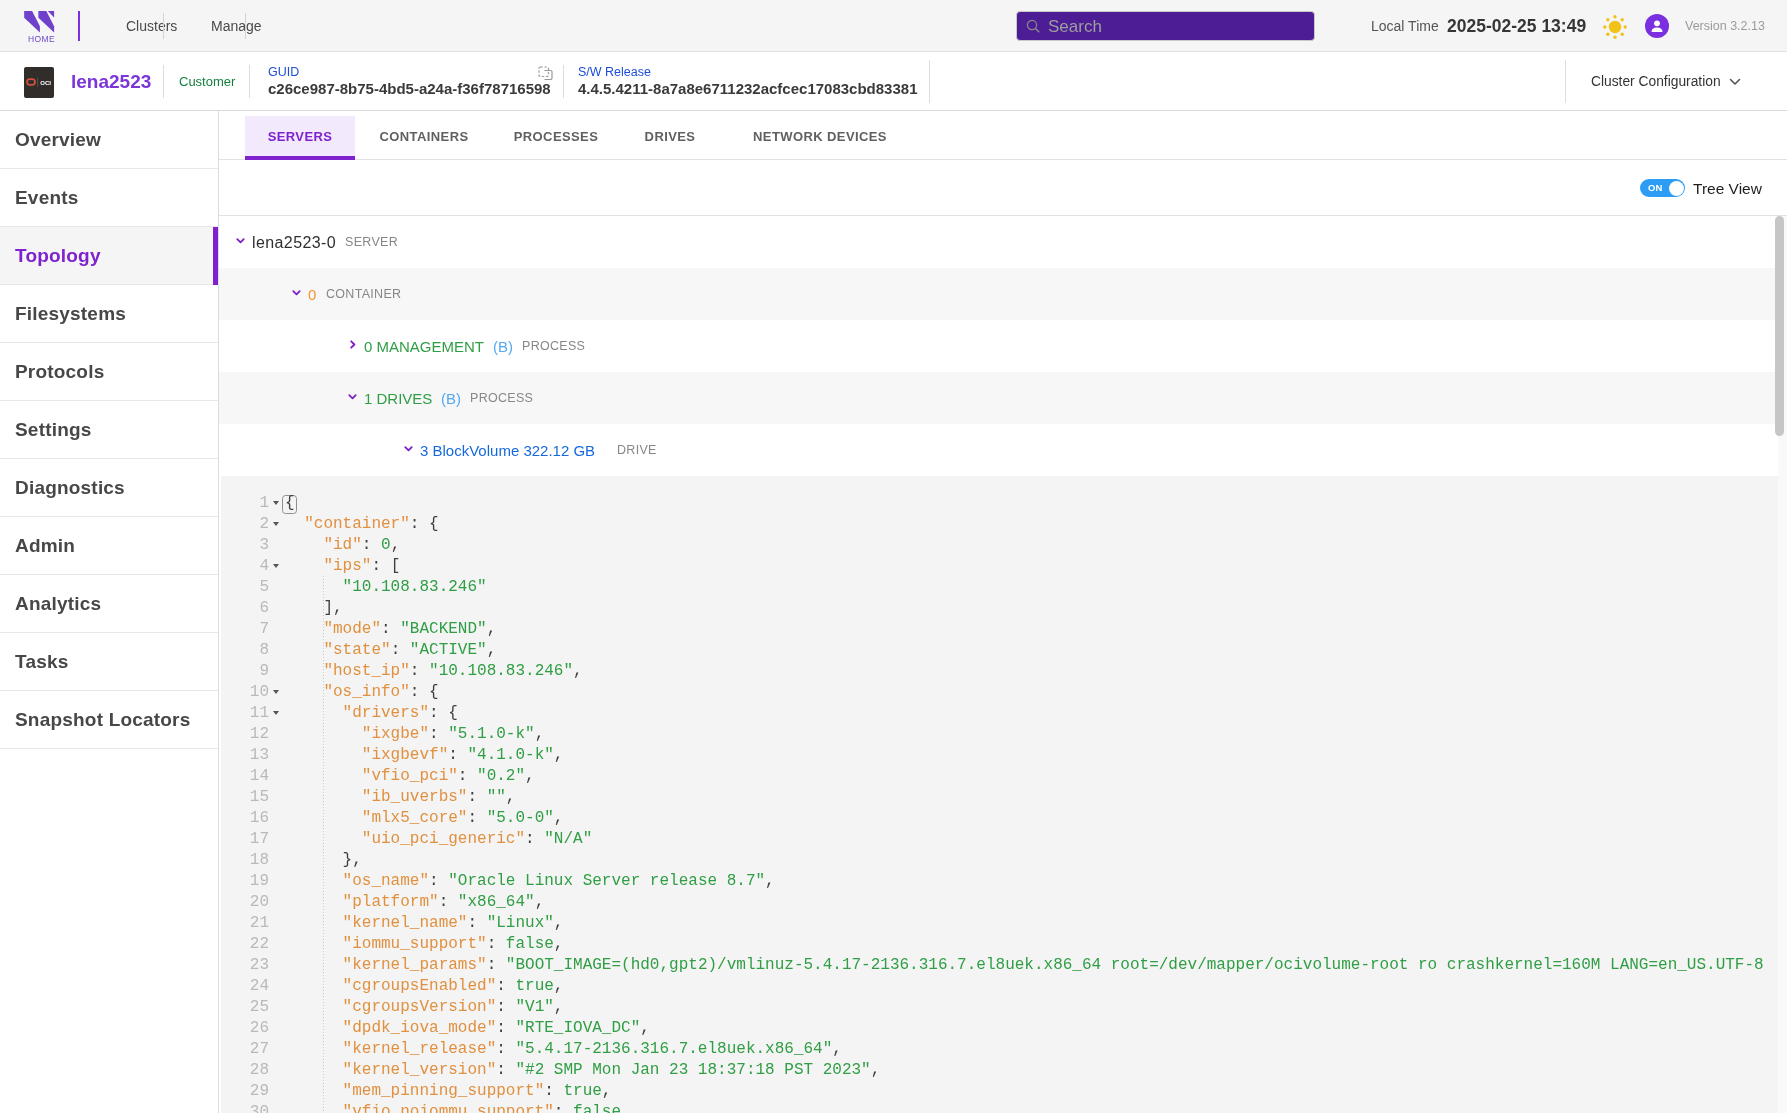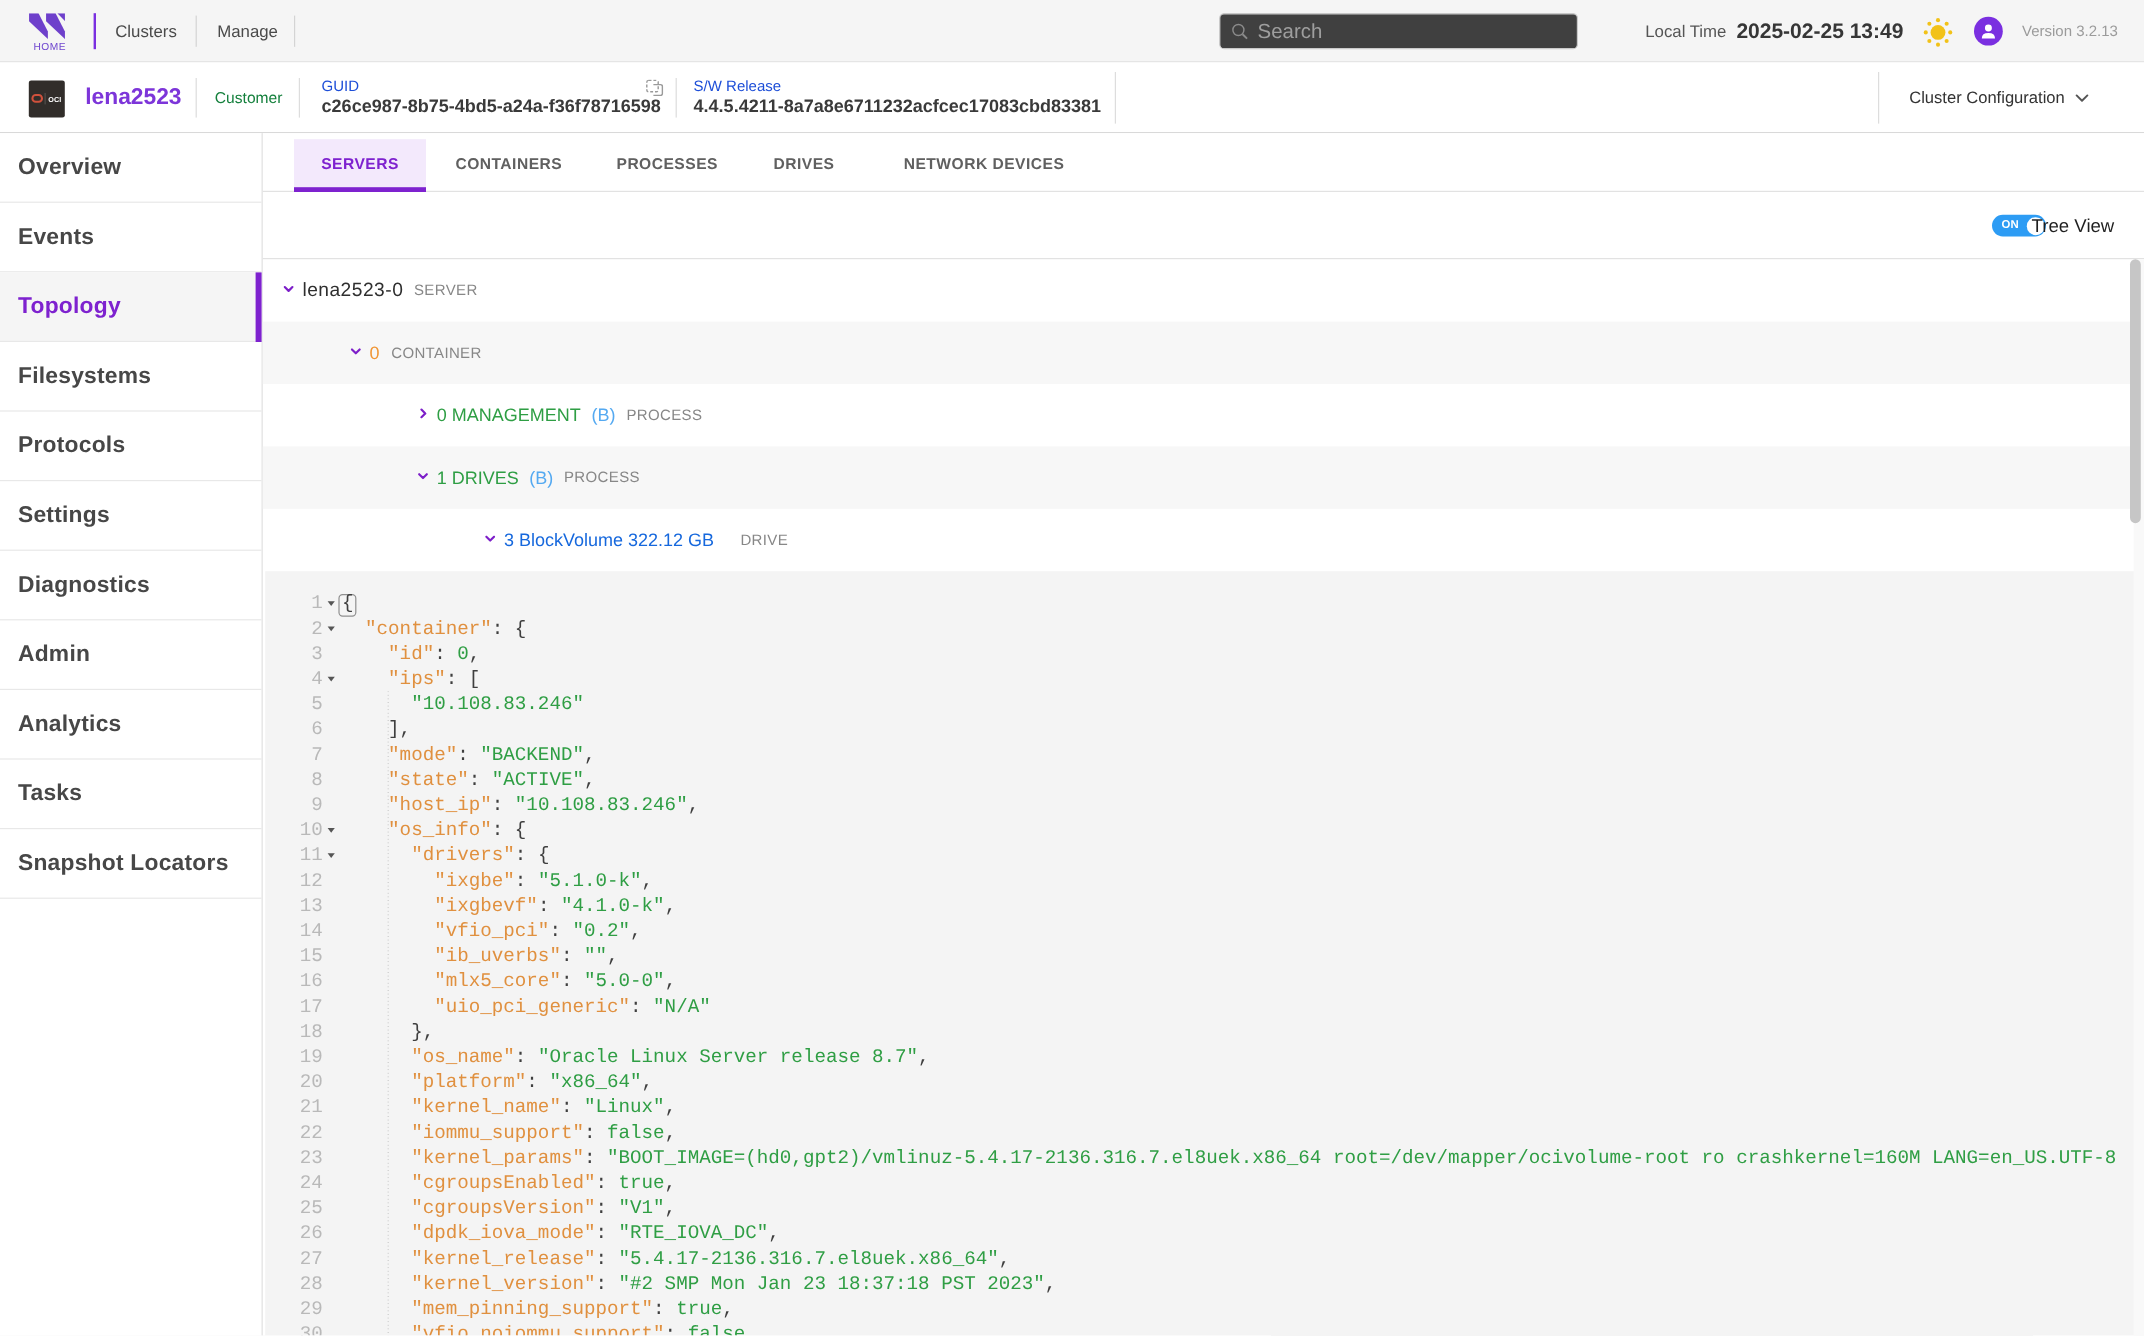--- a/index.html
+++ b/index.html
@@ -1,25 +1,25 @@
 <!DOCTYPE html>
 <html><head><meta charset="utf-8">
 <style>
 * { margin:0; padding:0; box-sizing:border-box; }
 html,body { width:1787px; height:1113px; overflow:hidden; }
 body { font-family:"Liberation Sans", sans-serif; background:#fff; position:relative; }
 .abs { position:absolute; }
 
 
 #topbar { position:absolute; left:0; top:0; width:1787px; height:52px; background:#f5f5f5; border-bottom:1px solid #e2e2e2; }
-#topbar .navtxt { position:absolute; top:0; height:52px; line-height:52px; font-size:14px; color:#4a4a4a; }
+#topbar .navtxt { position:absolute; top:0; height:52px; line-height:52px; font-size:14px; color:#4a4a4a;margin-left:30px; }
 #topbar .vdiv { position:absolute; top:13px; height:26px; width:1px; background:#d4d4d4; }
 #homeword { position:absolute; left:27px; top:33.5px; width:29px; text-align:center; font-size:8.5px; letter-spacing:0.4px; color:#7048cf; font-weight:400; }
 #purpline { position:absolute; left:78px; top:11px; width:2px; height:30px; background:#7a2fe0; }
-#search { position:absolute; left:1016px; top:11px; width:299px; height:30px; background:#404040; border:1px solid #c9c9c9; border-radius:4px; }
+#search { position:absolute; left:1016px; top:11px; width:299px; height:30px; background:#4c1d95; border:1px solid #c9c9c9; border-radius:4px; }
 #search .ph { position:absolute; left:31px; top:0; line-height:29px; font-size:17px; color:#9e9e9e; }
 #ltlabel { position:absolute; left:1371px; top:0; height:52px; line-height:53px; font-size:14px; color:#555; }
 #ltval { position:absolute; left:1447px; top:0; height:52px; line-height:53px; font-size:17.5px; font-weight:700; color:#363636; }
 #version { position:absolute; left:1685px; top:0; height:52px; line-height:53px; font-size:12.5px; color:#9b9b9b; }
 #avatar { position:absolute; left:1645px; top:14px; width:24px; height:24px; border-radius:50%; background:#7a2fe0; }
 
 
 #clusterbar { position:absolute; left:0; top:52px; width:1787px; height:59px; background:#fff; border-bottom:1px solid #d9d9d9; }
 #clusterbar .vdiv { position:absolute; top:13px; height:33px; width:1px; background:#ddd; }
 #ocilogo { position:absolute; left:24px; top:15px; width:30px; height:31px; background:#312d2a; border-radius:2px; }
@@ -34,21 +34,21 @@
 #sidebar .item { position:relative; height:58px; line-height:58px; padding-left:15px; font-size:19px; font-weight:700; letter-spacing:0.2px; color:#474747; border-bottom:1px solid #e8e8e8; }
 #sidebar .item.active { background:#f5f5f5; color:#7e22cf; }
 #sidebar .item.active::after { content:""; position:absolute; right:0; top:0; width:5px; height:58px; background:#7e22cf; }
 
 
 #main { position:absolute; left:219px; top:111px; width:1568px; height:1002px; background:#fff; }
 #tabsrow { position:absolute; left:0; top:0; width:1568px; height:49px; border-bottom:1px solid #e2e2e2; }
 #tabactive { position:absolute; left:26px; top:5px; width:110px; height:44px; background:#f3e9fc; border-bottom:4px solid #7e22cf; text-align:center; line-height:42px; font-size:13px; font-weight:700; letter-spacing:0.4px; color:#7e22cf; }
 .tab { position:absolute; top:5px; height:44px; line-height:42px; font-size:13px; font-weight:700; letter-spacing:0.4px; color:#606060; transform:translateX(-50%); }
 #togglerow { position:absolute; left:0; top:49px; width:1568px; height:56px; border-bottom:1px solid #e2e2e2; }
-#togglepill { position:absolute; left:1421px; top:19px; width:45px; height:18px; border-radius:9px; background:#2d9cf4;margin-left:20px; }
+#togglepill { position:absolute; left:1421px; top:19px; width:45px; height:18px; border-radius:9px; background:#2d9cf4; }
 #togglepill .on { position:absolute; left:8px; top:0; height:18px; line-height:18px; font-size:9.5px; font-weight:700; color:#fff; }
 #togglepill .knob { position:absolute; right:1.5px; top:1.5px; width:15px; height:15px; border-radius:50%; background:#fff; }
 #treeviewlbl { position:absolute; left:1474px; top:0; height:56px; line-height:57px; font-size:15.5px; color:#1f1f1f; }
 
 
 #tree { position:absolute; left:0; top:105px; width:1568px; }
 .trow { position:relative; height:52px; width:1568px;text-align:center; }
 .trow.alt { background:#f7f7f7; }
 .trow span { position:absolute; top:0; height:52px; line-height:53px; white-space:nowrap; }
 .tmain { font-size:15px; color:#2f2f2f; }

